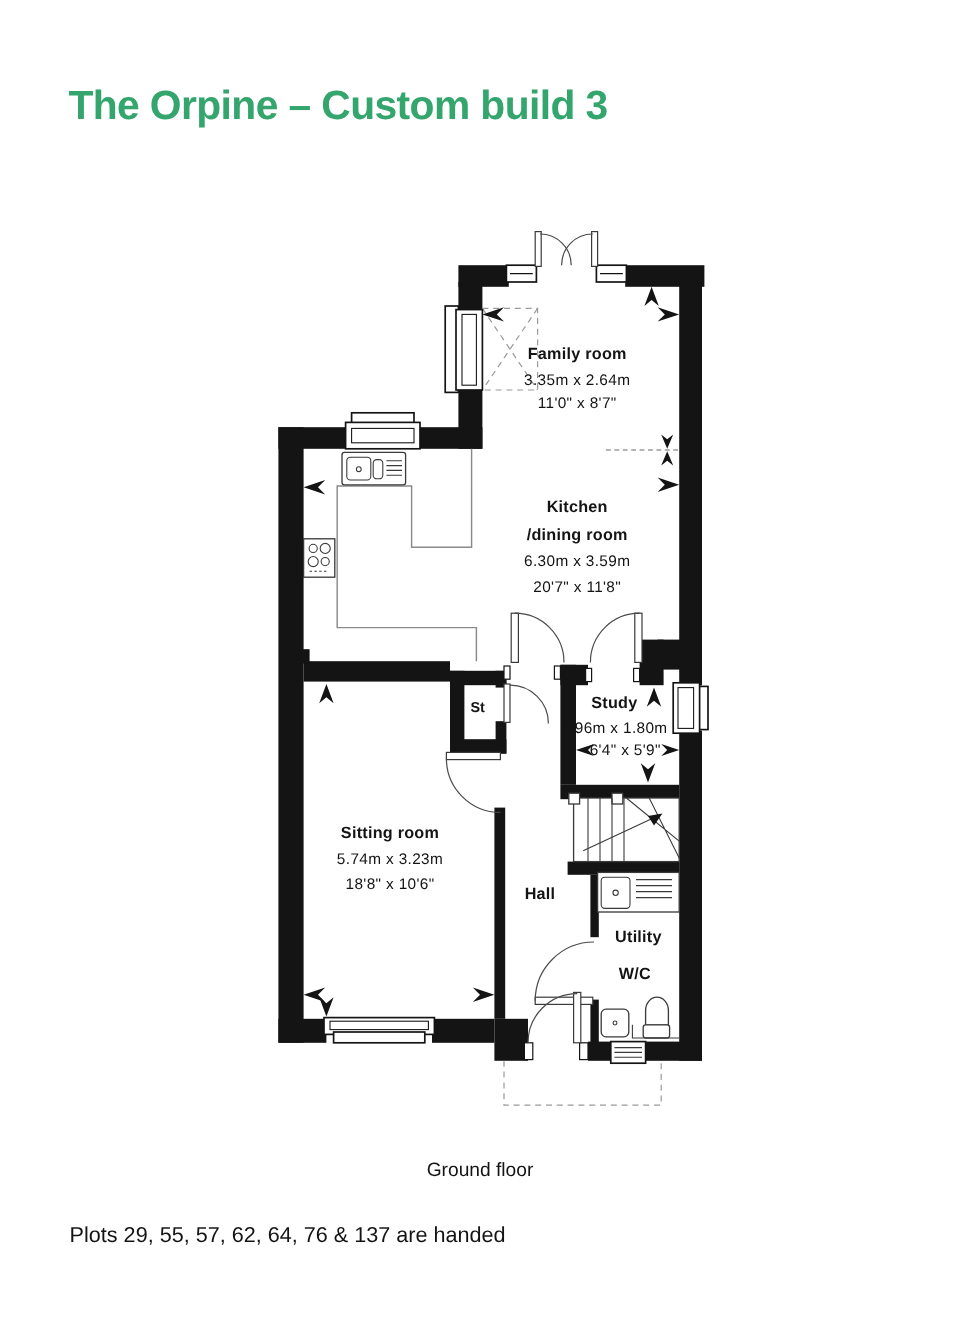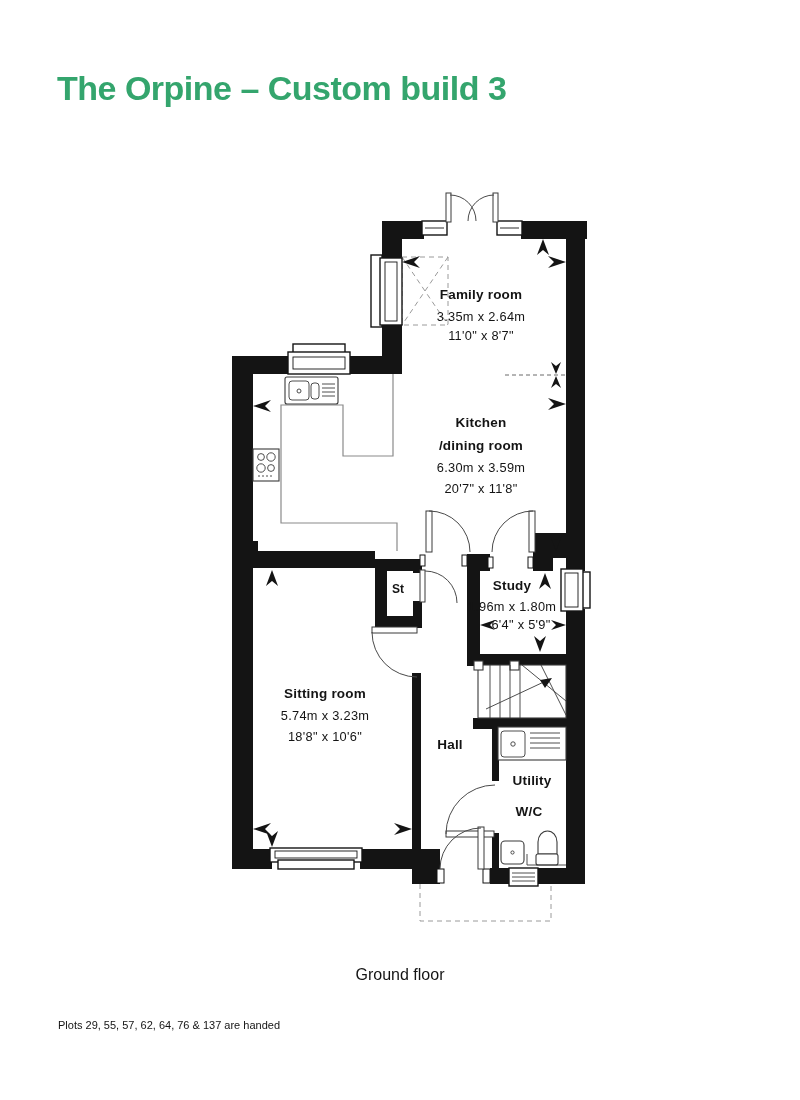--- a/index.html
+++ b/index.html
@@ -4,21 +4,21 @@
 <style>
   html,body{margin:0;padding:0;background:#ffffff;}
   .page{position:relative;width:800px;height:1100px;background:#fff;font-family:"Liberation Sans",sans-serif;overflow:hidden;margin-top:11px;}
   .title{position:absolute;left:57px;top:58px;font-size:34px;font-weight:800;letter-spacing:-.5px;color:var(--accent,#34a56d);}
   .plan{position:absolute;left:0;top:0;}
   svg text{fill:#141414;}
   .room{font-size:13.5px;font-weight:700;letter-spacing:.2px;}
   .dim{font-size:12.8px;font-weight:400;letter-spacing:.3px;}
   .small-room{font-size:12px;font-weight:700;}
   .floorcap{font-size:16px;font-weight:500;}
-  .note{position:absolute;left:58px;top:1008px;font-size:11px;color:#141414;}
+  .note{position:absolute;left:58px;top:1008px;font-size:18px;color:#141414;}
   .wall{fill:#141414;}
   .win{fill:#ffffff;stroke:#141414;stroke-width:1.4;}
   .win2{fill:none;stroke:#141414;stroke-width:.9;}
   .arc{fill:none;stroke:#4a4a4a;stroke-width:1;}
   .leaf{fill:#ffffff;stroke:#3a3a3a;stroke-width:1;}
   .fix{fill:#ffffff;stroke:#3a3a3a;stroke-width:1.1;}
   .fixl{fill:none;stroke:#3a3a3a;stroke-width:.9;}
   .counter{fill:none;stroke:#8a8a8a;stroke-width:1.2;}
   .dash{fill:none;stroke:#9a9a9a;stroke-width:1;stroke-dasharray:5 4;}
   .dimline{fill:none;stroke:#6a6a6a;stroke-width:1;stroke-dasharray:4 3;}

